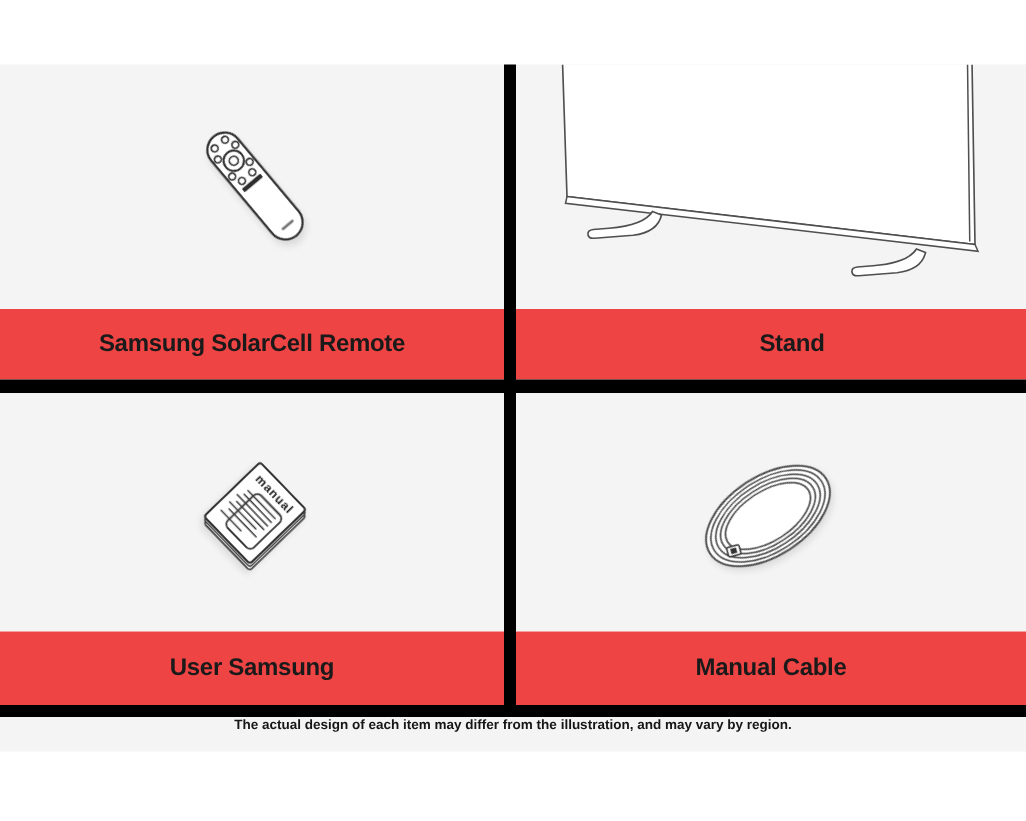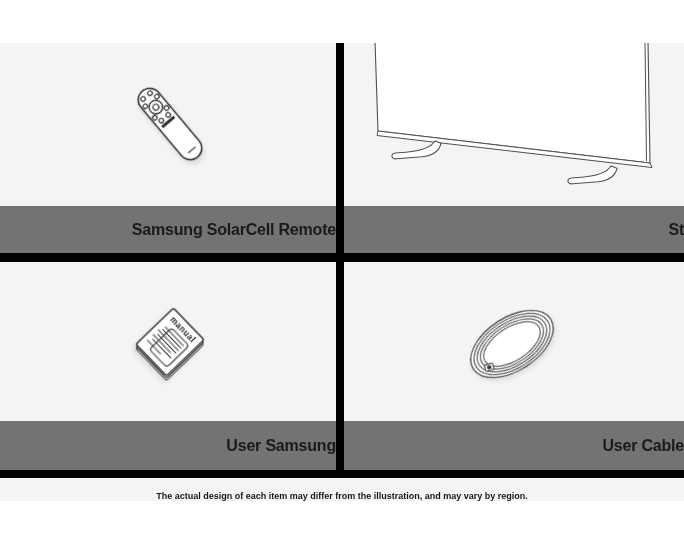--- a/index.html
+++ b/index.html
@@ -2,29 +2,29 @@
 <html><head>
 <meta charset="utf-8">
 <style>
   html,body{margin:0;padding:0;background:#ffffff;}
   .canvas{
     position:relative;width:684px;height:547px;background:#ffffff;overflow:hidden;
     font-family:"Liberation Sans","DejaVu Sans",sans-serif;
   }
   .panel{position:absolute;background:#f4f4f4;overflow:hidden;}
   .labelstrip{
-    position:absolute;background:#737373;display:flex;align-items:center;justify-content:flex-end;
+    position:absolute;background:#ef4444;display:flex;align-items:center;justify-content:center;
   }
   .labelstrip span{
     font-size:16px;font-weight:700;color:#1a1a1a;letter-spacing:-0.2px;
   }
   .divider{position:absolute;background:#000000;}
   .footer{
     position:absolute;left:0;top:478px;width:684px;height:23px;background:#f4f4f4;
-    display:flex;align-items:flex-end;justify-content:center;
+    display:flex;align-items:flex-start;justify-content:center;
   }
   .footer span{font-size:9px;font-weight:700;color:#161616;letter-spacing:0;}
   .panel svg{position:absolute;left:0;top:0;}
   .shadow-soft{filter:drop-shadow(-1px 4px 2px rgba(0,0,0,0.10));}
   .shadow-flat{filter:drop-shadow(0px 3px 2px rgba(0,0,0,0.10));}
 </style>
 </head>
 <body>
 
 <div class="canvas">
@@ -104,21 +104,21 @@
   <div class="labelstrip" style="left:0;top:206px;width:336px;height:47px">
     <span>Samsung SolarCell Remote</span>
   </div>
   <div class="labelstrip" style="left:344px;top:206px;width:368px;height:47px">
     <span>Stand</span>
   </div>
   <div class="labelstrip" style="left:0;top:421px;width:336px;height:49px">
     <span>User Samsung</span>
   </div>
   <div class="labelstrip" style="left:344px;top:421px;width:340px;height:49px">
-    <span>User Cable</span>
+    <span>Manual Cable</span>
   </div>
 
   <div class="divider" style="left:336px;top:43px;width:8px;height:427px"></div>
   <div class="divider" style="left:0;top:253px;width:684px;height:9px"></div>
   <div class="divider" style="left:0;top:470px;width:684px;height:8px"></div>
 
   <div class="footer">
     <span>The actual design of each item may differ from the illustration, and may vary by region.</span>
   </div>
 

